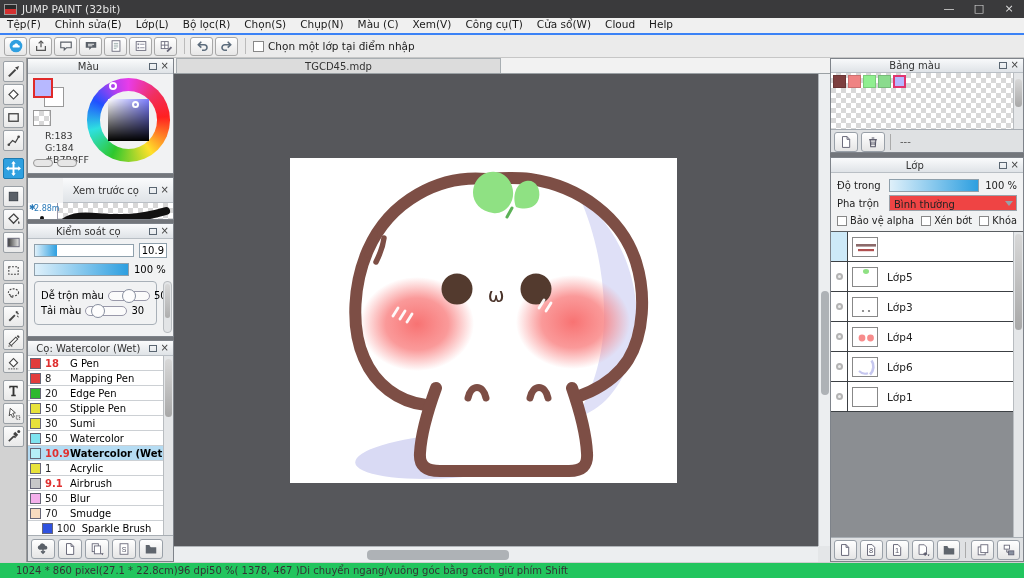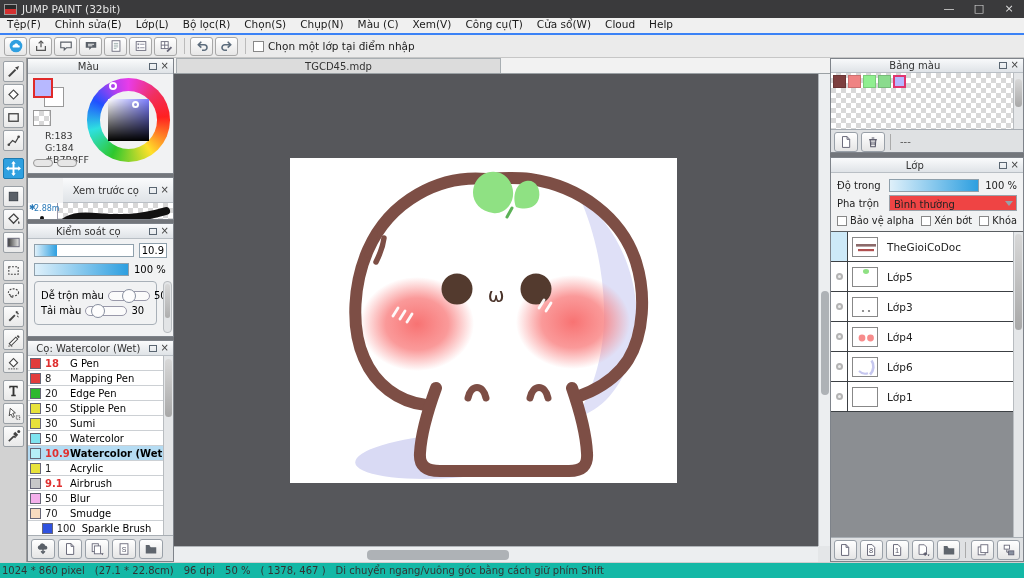--- a/index.html
+++ b/index.html
@@ -119,21 +119,21 @@
   .leye{width:17px;border-right:1px solid #3c4044;display:flex;align-items:center;justify-content:center;flex:0 0 auto;}
   .leye .dot{width:7px;height:7px;border-radius:50%;border:2px solid #b4b4b4;background:#ececec;}
   .leye.tint{background:#cde9f8;}
   .lthumb{width:34px;display:flex;align-items:center;justify-content:center;flex:0 0 auto;}
   .lthumb-box{width:26px;height:20px;border:1px solid #888;overflow:hidden;background:#fff;}
   .lname{flex:1;display:flex;align-items:center;padding-left:5px;font-size:10.5px;color:#222;white-space:nowrap;}
   .lrow.sel{background:#57b1e8;}
   .lrow.sel .lname{font-weight:bold;color:#12384e;}
   .lgear{display:flex;align-items:center;margin-right:4px;}
   
-  .statusbar{height:16px;background:#14b8a6;border-top:1px solid #cfcfcf;display:flex;align-items:center;padding-left:2px;gap:10px;font-size:10px;color:#333;flex:0 0 auto;white-space:nowrap;}
+  .statusbar{height:16px;background:#22c55e;border-top:1px solid #cfcfcf;display:flex;align-items:center;padding-left:16px;gap:0;font-size:10px;color:#333;flex:0 0 auto;white-space:nowrap;}
 </style>
 </head>
 <body>
 
 <div class="app">
 
   <div class="titlebar">
     <span class="app-icon"></span>
     <span class="t-title">JUMP PAINT (32bit)</span>
     <span class="win-btns">
@@ -740,21 +740,20 @@
             </div>
         <div class="lrow">
               <span class="leye tint"></span>
               <span class="lthumb">
                 <span class="lthumb-box"><svg viewBox="0 0 26 20" width="26" height="20">
                     <rect width="26" height="20" fill="#fff"></rect>
                     <rect x="3" y="6" width="20" height="2.6" fill="#8c6a6a"></rect>
                     <rect x="5" y="11" width="16" height="2.2" fill="#b05050"></rect>
                   </svg></span>
               </span>
-              <span class="lname">TheGioiCoDoc</span>
             </div>
             <div class="lrow">
               <span class="leye">
                 <span class="dot"></span>
               </span>
               <span class="lthumb">
                 <span class="lthumb-box chk"><svg viewBox="0 0 26 20" width="26" height="20">
                     <ellipse cx="13" cy="3.5" rx="3" ry="2.4" fill="#8fe183"></ellipse>
                   </svg></span>
               </span>

